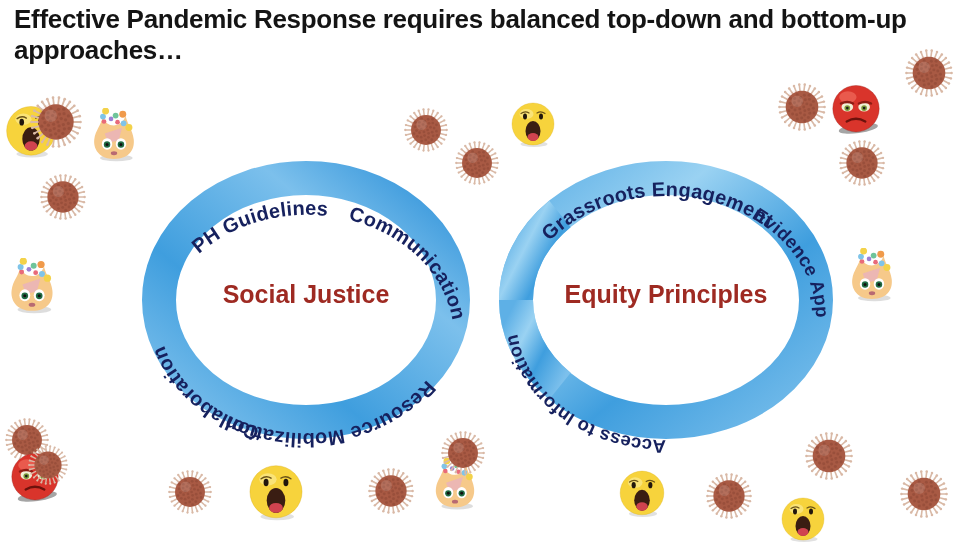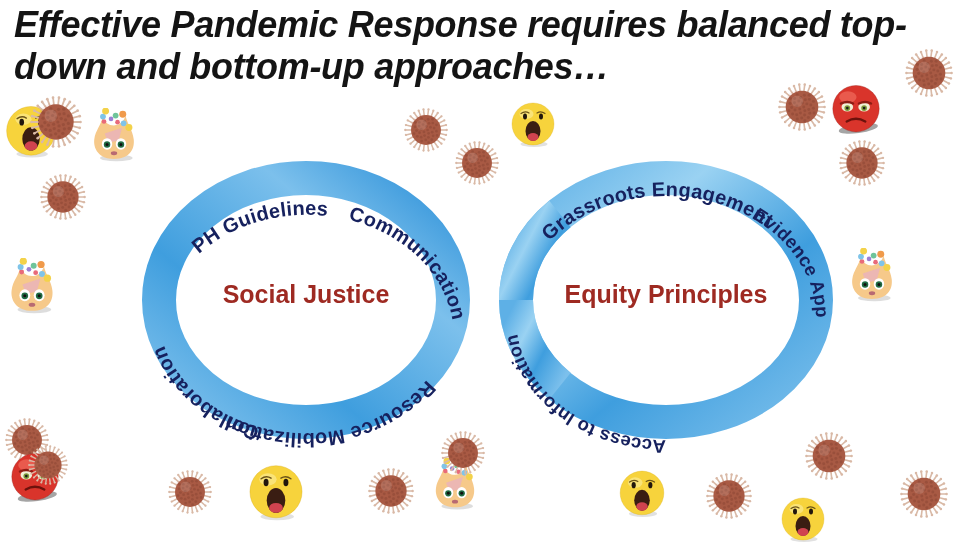--- a/index.html
+++ b/index.html
@@ -9,26 +9,25 @@
     font-family:"Liberation Sans", sans-serif;
     position:relative;
   }
   #slide{position:absolute;inset:0;background:#fff;}
 
   
   #title{
     position:absolute;left:14px;top:4px;width:900px;
     font-family:"Liberation Sans", sans-serif;
     font-weight:bold;
-    font-size:36px;
+    font-size:26px;
     line-height:1.18;
     letter-spacing:-0.3px;
     color:#141414;
     white-space:pre-line;
-    font-style:italic;
   }
 
   
   #diagram{position:absolute;left:0;top:0;width:974px;height:550px;pointer-events:none;}
   #diagram svg{display:block;width:974px;height:550px;overflow:visible;}
 
   .center-label{
     font-family:"Liberation Sans", sans-serif;
     font-weight:bold;
     font-size:25px;

